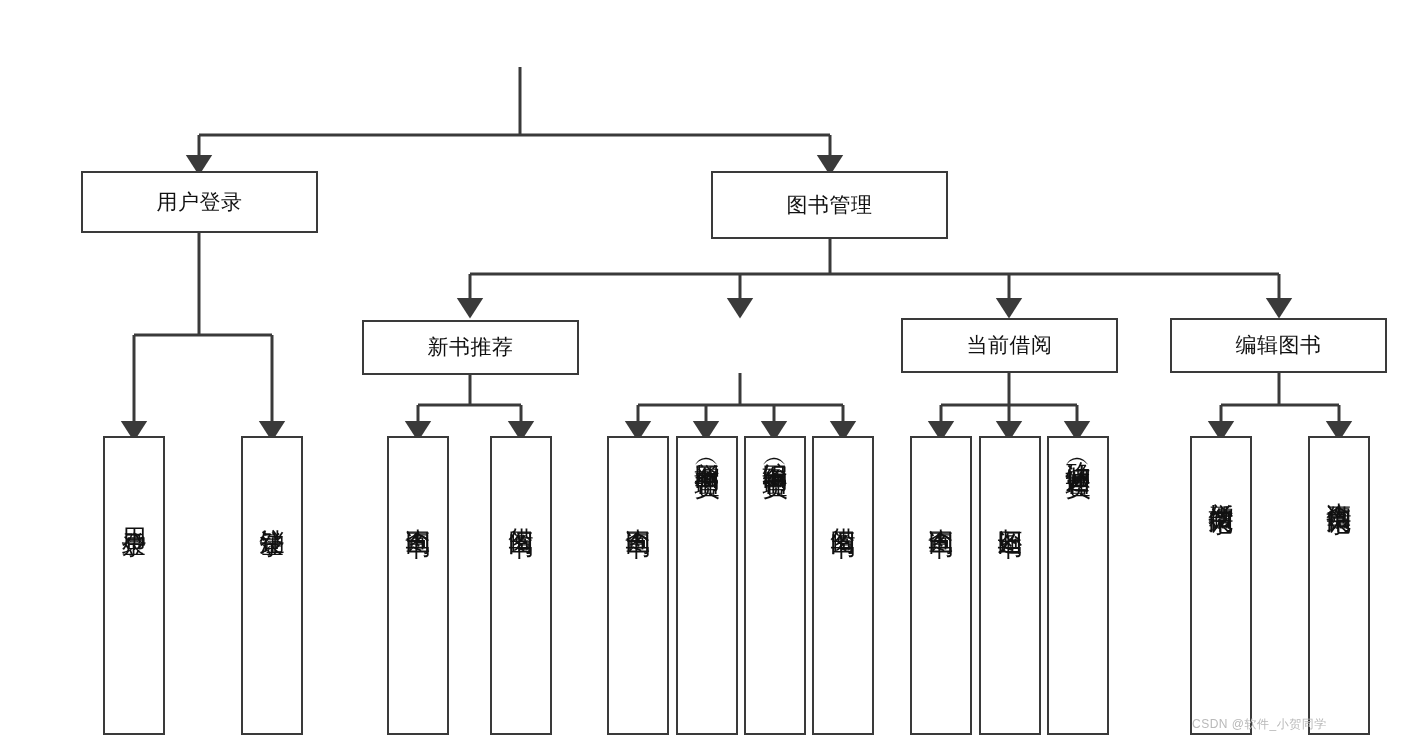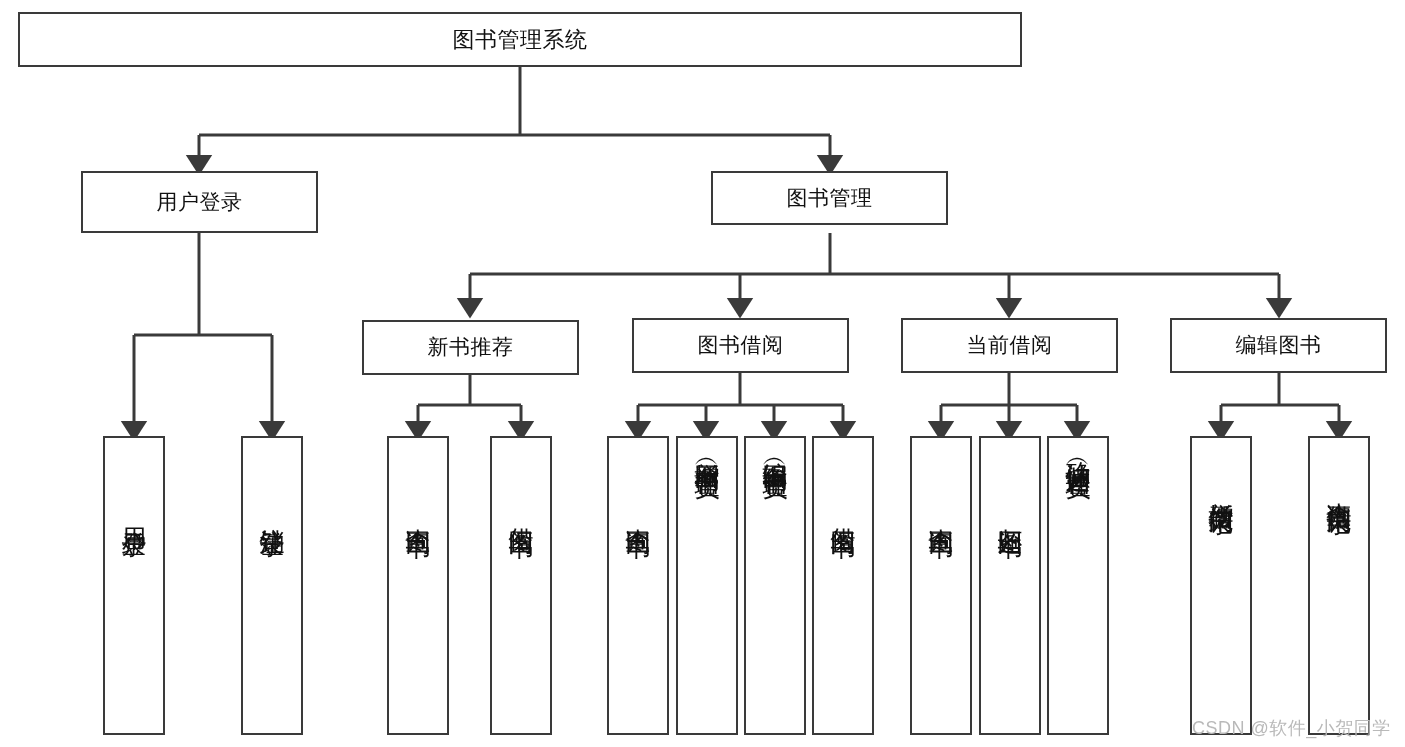--- a/index.html
+++ b/index.html
@@ -59,21 +59,21 @@
   .node.vert .node-label {
     writing-mode: vertical-rl;
     text-orientation: upright;
     font-size: 25px;
     line-height: 1.0;
     letter-spacing: 2px;
   }
   .watermark {
     position: absolute;
     color: #b9b9b9;
-    font-size: 18px;
+    font-size: 12px;
     white-space: nowrap;
     letter-spacing: 0.5px;
     pointer-events: none;
   }
 </style>
 </head>
 <body>
 
 <div id="diagram-root">
 
@@ -120,36 +120,30 @@
       <path d="M1009,405 L1009,430" marker-end="url(#arrowhead)"></path>
       <path d="M1077,405 L1077,430" marker-end="url(#arrowhead)"></path>
 
       <path d="M1279,373 L1279,405"></path>
       <path d="M1221,405 L1339,405"></path>
       <path d="M1221,405 L1221,430" marker-end="url(#arrowhead)"></path>
       <path d="M1339,405 L1339,430" marker-end="url(#arrowhead)"></path>
     </g>
   </svg>
 
-  <div class="node horiz root" style="left:18px; top:12px; width:1004px; height:55px;">
-    <span class="node-label">图书管理系统</span>
-  </div>
 
   <div class="node horiz" style="left:81px; top:171px; width:237px; height:62px;">
     <span class="node-label">用户登录</span>
   </div>
-  <div class="node horiz" style="left:711px; top:171px; width:237px; height:54px;">
+  <div class="node horiz" style="left:711px; top:171px; width:237px; height:68px;">
     <span class="node-label">图书管理</span>
   </div>
 
   <div class="node horiz" style="left:362px; top:320px; width:217px; height:55px;">
     <span class="node-label">新书推荐</span>
-  </div>
-  <div class="node horiz" style="left:632px; top:318px; width:217px; height:55px;">
-    <span class="node-label">图书借阅</span>
   </div>
   <div class="node horiz" style="left:901px; top:318px; width:217px; height:55px;align-items:center;">
     <span class="node-label">当前借阅</span>
   </div>
   <div class="node horiz" style="left:1170px; top:318px; width:217px; height:55px;">
     <span class="node-label">编辑图书</span>
   </div>
 
   <div class="node vert" style="left:103px; top:436px; width:62px; height:299px; padding-top:70px;">
     <span class="node-label">用户登录</span>

